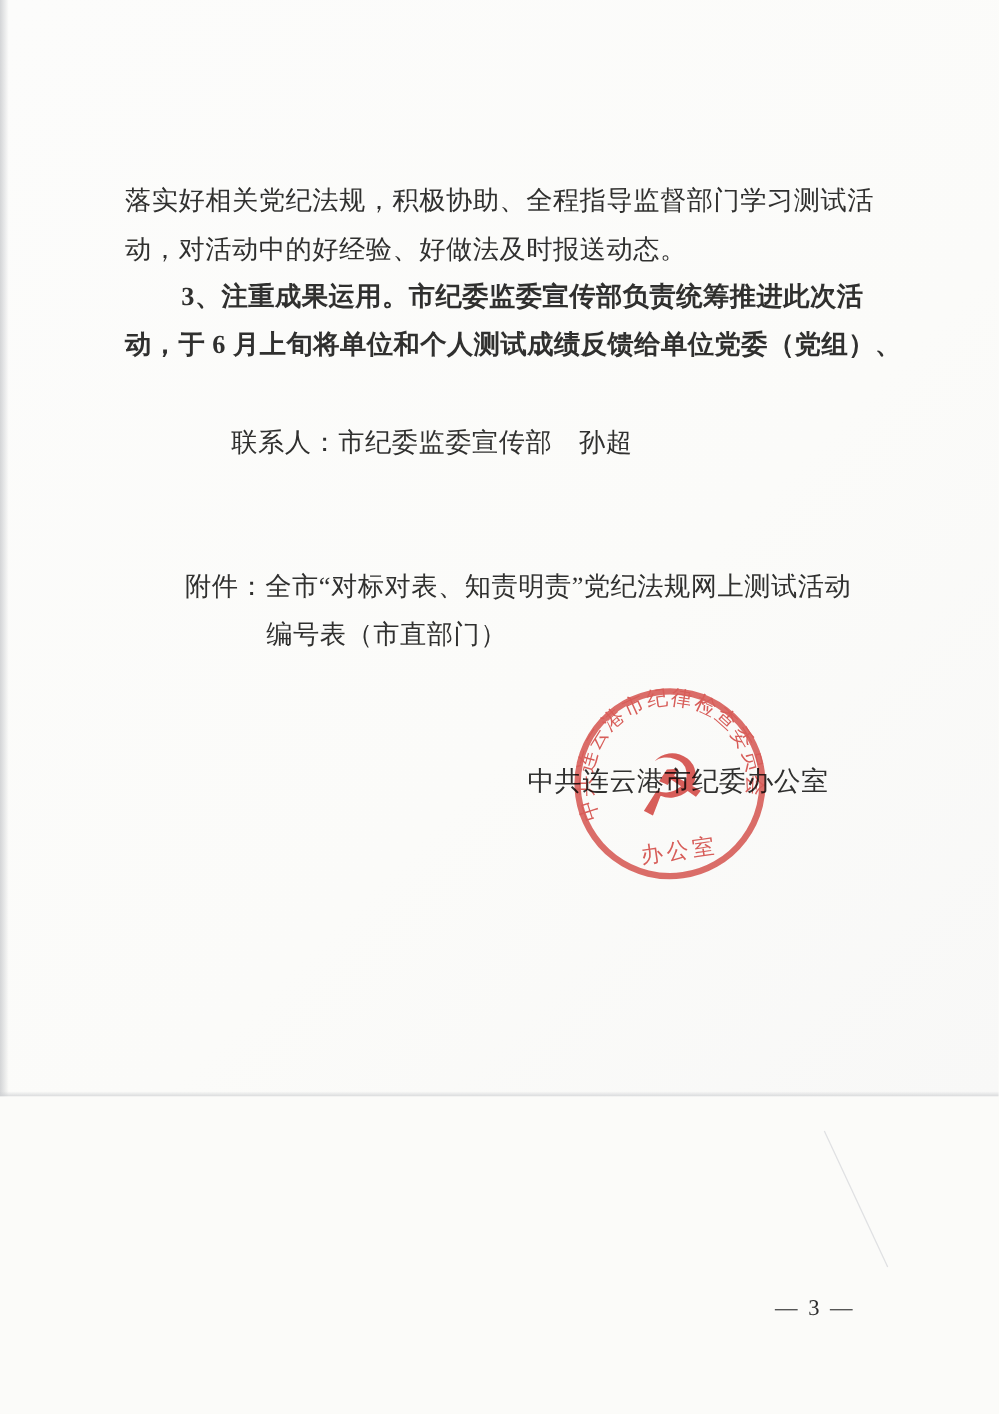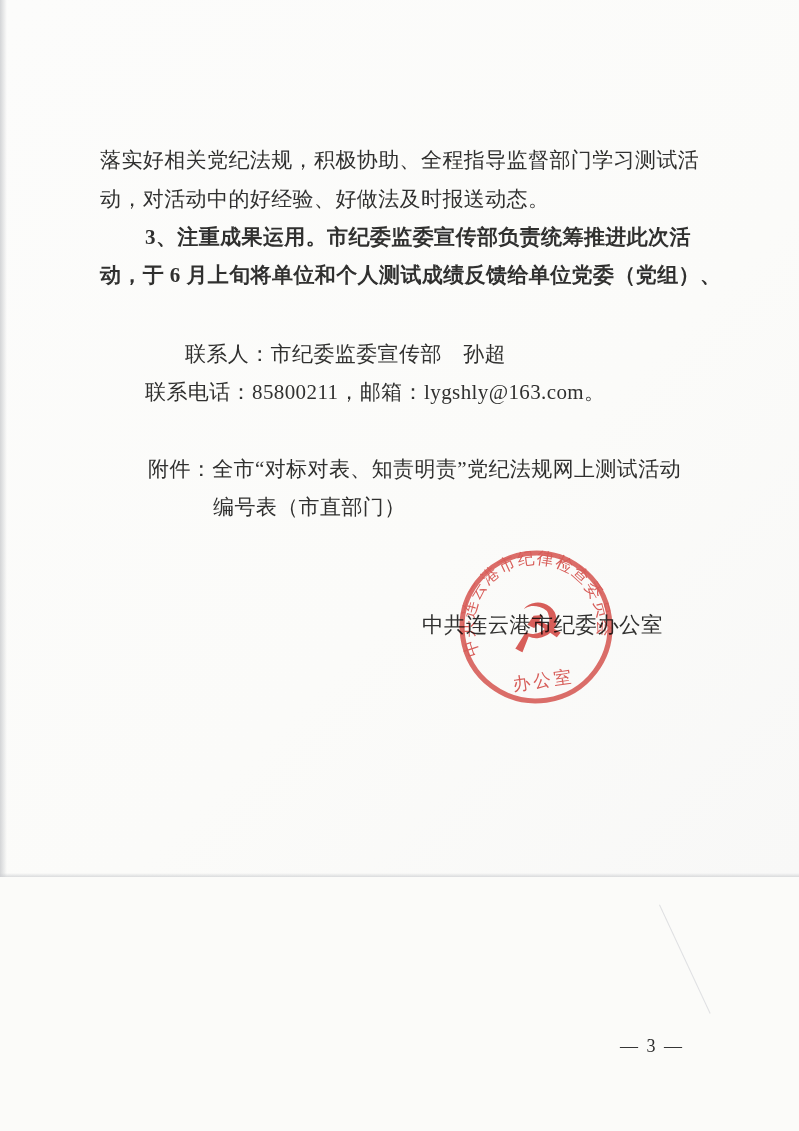--- a/index.html
+++ b/index.html
@@ -81,21 +81,20 @@
 
   <div class="edge-left"></div>
   <div class="edge-bottom"></div>
   <div class="crease"></div>
 
   <p class="line" style="left:100px; top:147px;">落实好相关党纪法规，积极协助、全程指导监督部门学习测试活</p>
   <p class="line" style="left:100px; top:186px;">动，对活动中的好经验、好做法及时报送动态。</p>
   <p class="line" style="left:145px; top:224px;font-weight:bold;">3、注重成果运用。市纪委监委宣传部负责统筹推进此次活</p>
   <p class="line" style="left:100px; top:262px;font-weight:bold;">动，于 6 月上旬将单位和个人测试成绩反馈给单位党委（党组）、</p>
   <p class="line" style="left:145px; top:341px;margin-left:40px;">联系人：市纪委监委宣传部　孙超</p>
-  <p class="line" style="left:145px; top:379px;">联系电话：85800211，邮箱：lygshly@163.com。</p>
   <p class="line" style="left:148px; top:456px;">附件：全市“对标对表、知责明责”党纪法规网上测试活动</p>
   <p class="line" style="left:213px; top:494px;">编号表（市直部门）</p>
 
   <p class="line sig-org" style="left:403px; top:612px;">中共连云港市纪委办公室</p>
 
   <svg class="seal" viewBox="0 0 160 160" aria-hidden="true">
     <defs>
       <path id="sealArc" d="M 24 106 A 62 62 0 1 1 136 106" fill="none"></path>
     </defs>
     <circle cx="80" cy="80" r="73" fill="none" stroke="#d9514d" stroke-width="5" opacity="0.9"></circle>

